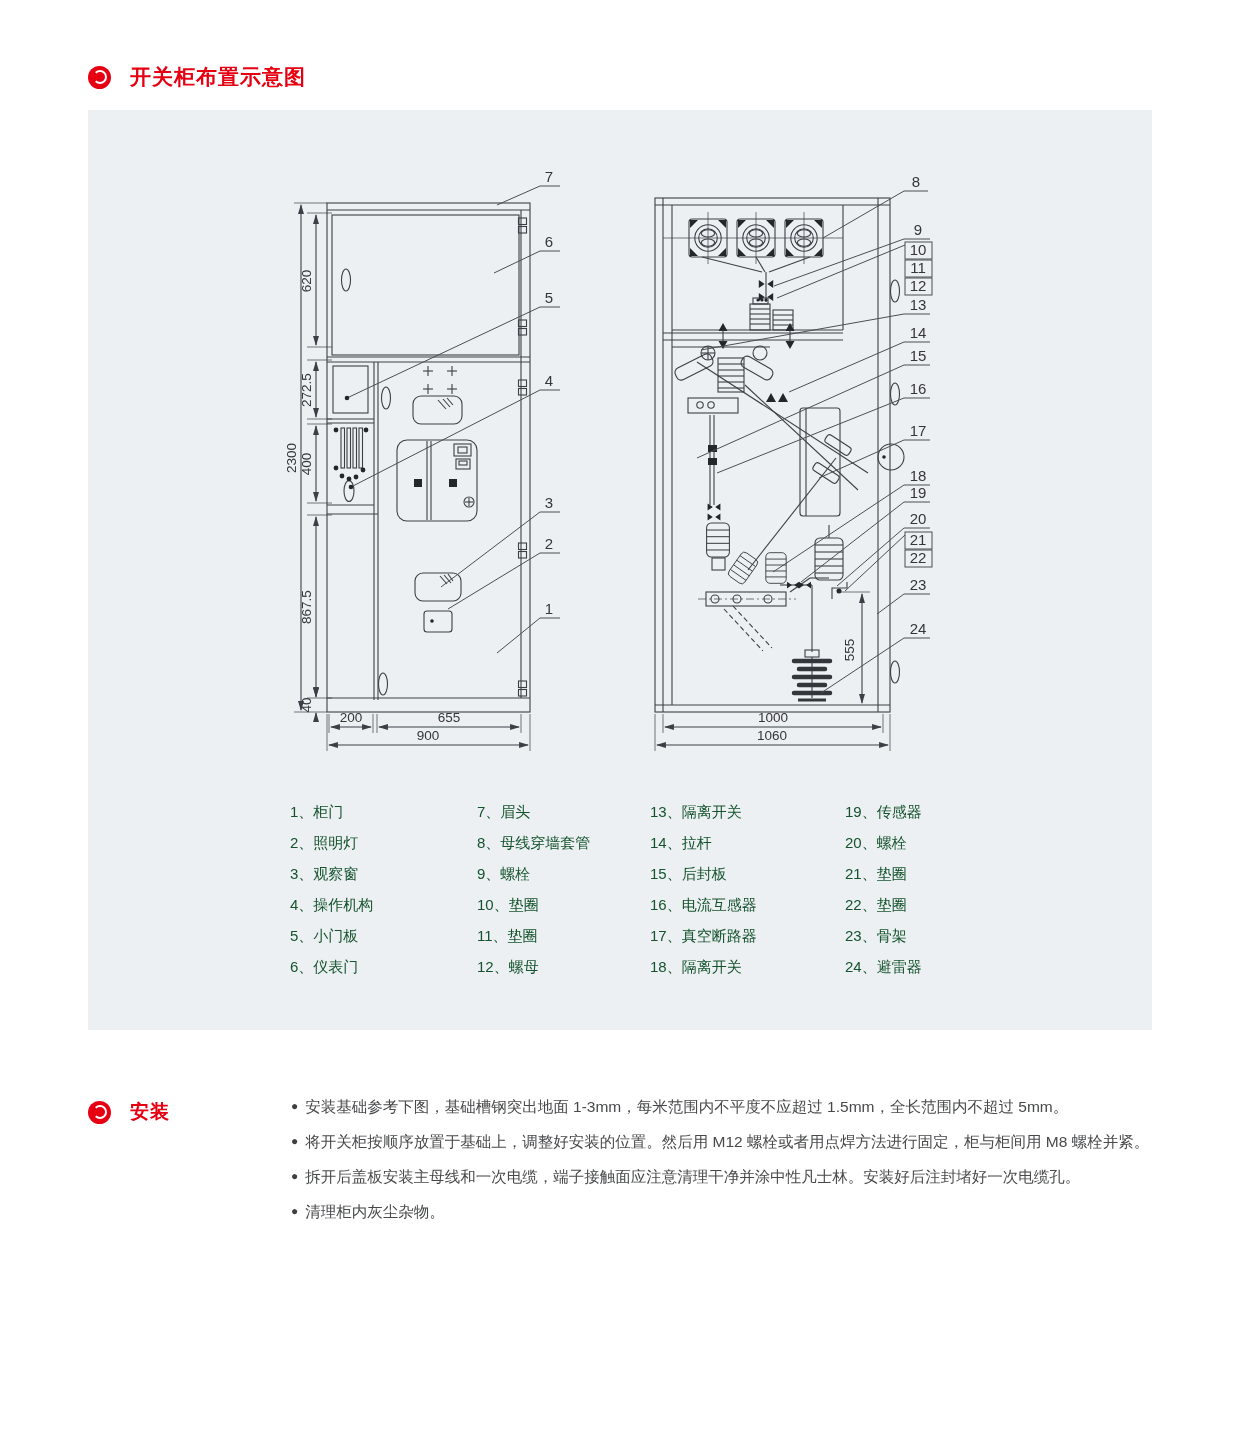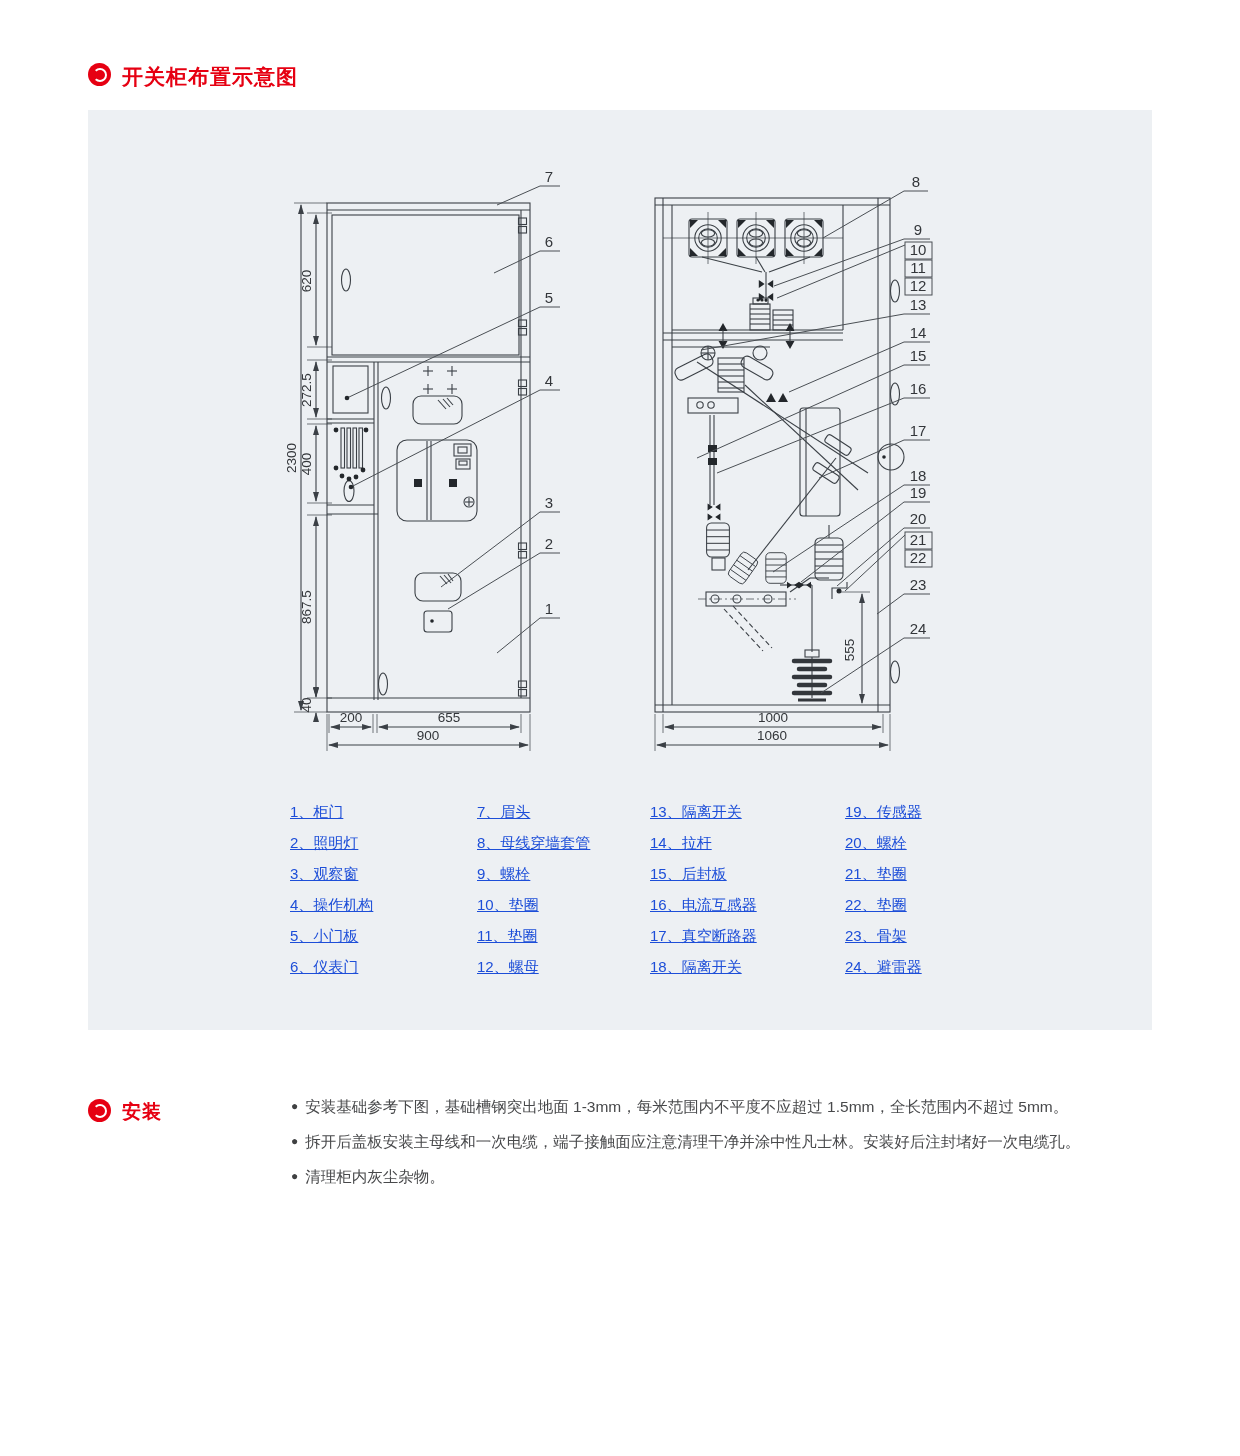--- a/index.html
+++ b/index.html
@@ -1,29 +1,29 @@
 <!DOCTYPE html>
 <html><head>
 <meta charset="utf-8">
 <style>
   html,body{margin:0;padding:0;}
   body{width:1240px;height:1456px;background:#ffffff;position:relative;overflow:hidden;
        font-family:"Liberation Sans","DejaVu Sans",sans-serif;}
-  .sec-header{position:absolute;display:flex;align-items:flex-start;gap:11px;}
+  .sec-header{position:absolute;display:flex;align-items:center;gap:19px;}
   .logo-icon{width:23px;height:23px;border-radius:50%;background:#e60012;display:flex;
              align-items:center;justify-content:center;flex:0 0 auto;}
   .logo-icon .ring{width:10px;height:10px;border:2px solid #ffffff;border-radius:50%;
                    border-left-color:transparent;display:block;}
   .sec-title{color:#e60012;font-weight:bold;font-size:21px;letter-spacing:1px;margin:0;}
   #hdr2 .sec-title{font-size:19px;}
   .figure-panel{position:absolute;left:88px;top:110px;width:1064px;height:920px;background:#edf0f3;}
   .figure-panel svg{position:absolute;left:0;top:0;}
   .legend{position:absolute;left:0;top:686px;width:100%;height:200px;}
   .legend .col{position:absolute;top:0;}
-  .legend .li{line-height:31px;font-size:15px;color:#1d4ed8;white-space:nowrap;text-decoration:underline;}
+  .legend .li{line-height:31px;font-size:15px;color:#14532d;white-space:nowrap;}
   .col1{left:202px;} .col2{left:389px;} .col3{left:562px;} .col4{left:757px;}
   .bullets{position:absolute;left:283px;top:1093px;width:874px;}
   .bullets p{margin:0 0 6px 8px;line-height:27px;font-size:15.5px;color:#48494b;text-align:justify;}
   .bullets .dot{font-size:12px;margin-right:7px;color:#3f4042;position:relative;top:-2px;}
   
   svg .ln{stroke:#3b4046;fill:none;stroke-width:1.1;}
   svg .thin{stroke-width:0.7;}
   svg .fl{fill:#23272b;stroke:none;}
   svg .ldr{stroke:#4a4f54;fill:none;stroke-width:1;}
   svg .dash{stroke-dasharray:5 3;}
@@ -427,17 +427,18 @@
 
   <div class="sec-header" id="hdr2" style="left:88px;top:1099px;">
     <span class="logo-icon">
         <span class="ring"></span>
       </span>
     <h2 class="sec-title">安装</h2>
   </div>
 
   <div class="bullets">
     <p><span class="dot">●</span><span>安装基础参考下图，基础槽钢突出地面 1-3mm，每米范围内不平度不应超过 1.5mm，全长范围内不超过 5mm。</span></p>
+    <p><span class="dot">●</span><span>将开关柜按顺序放置于基础上，调整好安装的位置。然后用 M12 螺栓或者用点焊方法进行固定，柜与柜间用 M8 螺栓并紧。</span></p>
     <p><span class="dot">●</span><span>拆开后盖板安装主母线和一次电缆，端子接触面应注意清理干净并涂中性凡士林。安装好后注封堵好一次电缆孔。</span></p>
     <p><span class="dot">●</span><span>清理柜内灰尘杂物。</span></p>
   </div>
 
 </div>
 
 </body></html>

